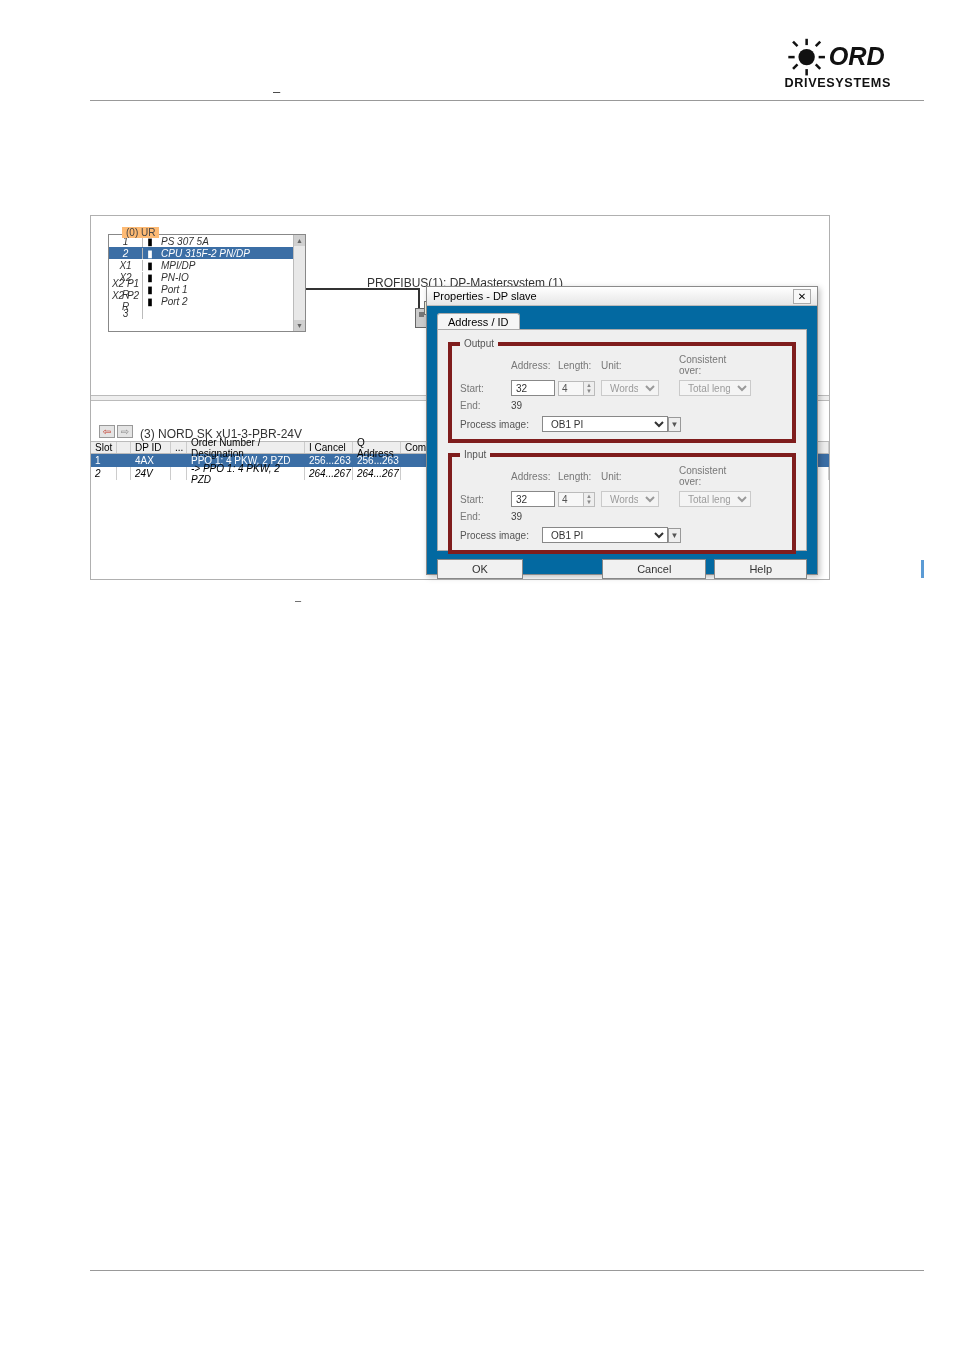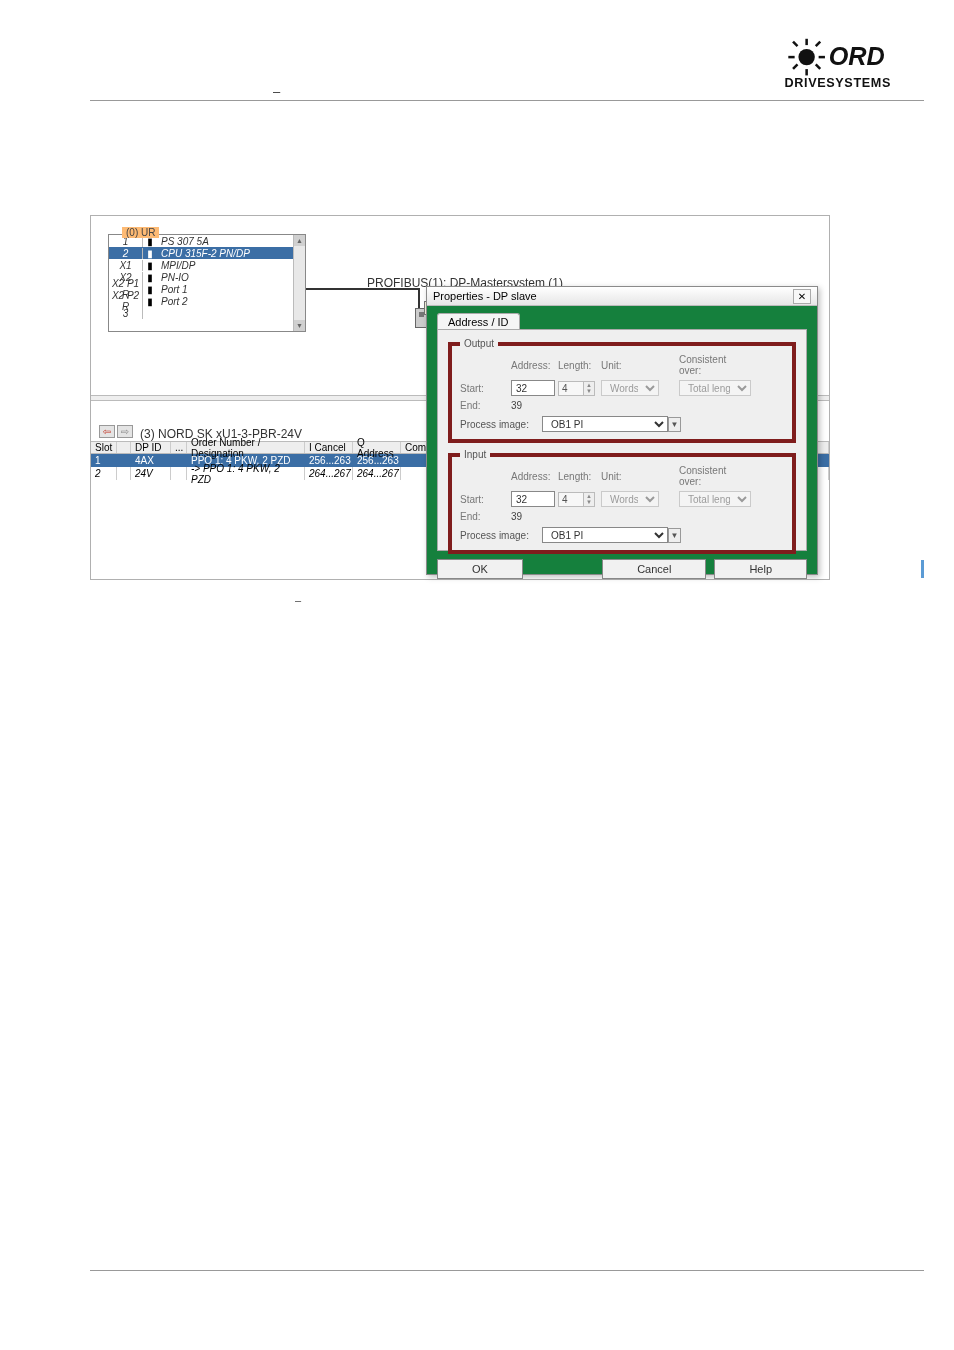--- a/index.html
+++ b/index.html
@@ -120,21 +120,21 @@
   .st-row .c8 { flex:1; }
   .st-row.sel { background:#3b6ea5; color:#fff; }
   .st-row.sel .c { border-right-color: #3b6ea5; }
   .st-row .italic { font-style: italic; }
 
   
   .dlg {
     position: absolute;
     left: 335px; top: 70px;
     width: 392px; height: 289px;
-    background: #15803d;
+    background: #0369a1;
     border: 1px solid #8a8a8a;
     box-shadow: 2px 2px 6px rgba(0,0,0,0.25);
   }
   .dlg-title { height: 19px; background: linear-gradient(#fff,#e6e6e6); border-bottom:1px solid #bbb; display:flex; align-items:center; padding:0 6px; font-size:11px; }
   .dlg-close { margin-left:auto; width:18px; height:15px; border:1px solid #aaa; display:flex; align-items:center; justify-content:center; font-size:10px; background:#f7f7f7; }
   .dlg-body { padding: 7px 10px 0 10px; position:relative; height: calc(100% - 19px); }
   .tab { display:inline-block; border:1px solid #aaa; border-bottom:none; border-radius:3px 3px 0 0; padding:2px 10px; background:#f5f5f5; font-size:11px; }
   .tab-pane { border:1px solid #aaa; height: 222px; margin-top:-1px; background:#efefef; padding:8px 10px; position:relative; }
   .form-row { display:flex; align-items:center; gap:8px; font-size:11px; color:#555; margin-bottom:5px; }
   .form-row label { width: 62px; }

